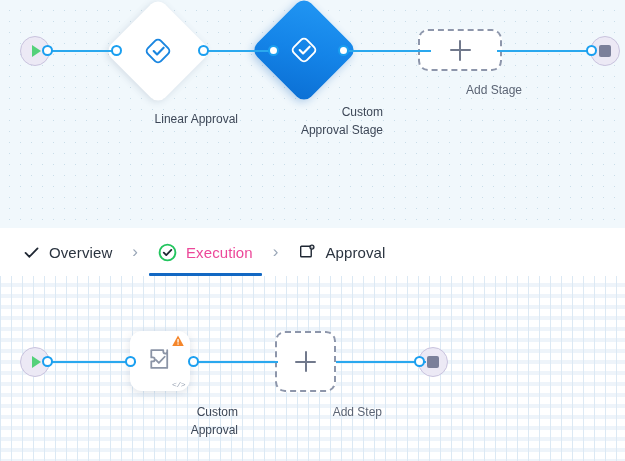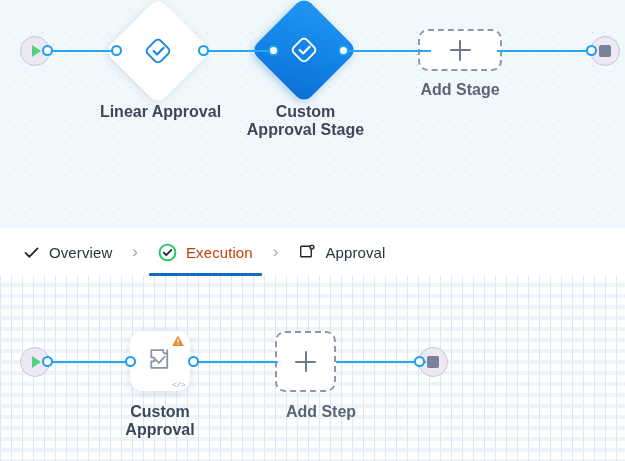--- a/index.html
+++ b/index.html
@@ -33,21 +33,21 @@
   #tab-bar{
     position:absolute;left:0;top:228px;width:625px;height:48px;
     background:#ffffff;display:flex;align-items:center;
     padding-left:14px;box-sizing:border-box;
   }
   .tab{
     display:flex;align-items:center;gap:9px;height:48px;
     padding:16px 9px;cursor:pointer;position:relative;box-sizing:border-box;
   }
   .tab-label{font-size:15px;color:#2b3440;letter-spacing:.1px;white-space:nowrap;}
-  .tab.active .tab-label{color:#c2410c;font-weight:400;}
+  .tab.active .tab-label{color:#ec4899;font-weight:400;}
   .tab.active::after{
     content:"";position:absolute;left:0;right:0;bottom:0;height:3px;
     background:#1268c3;border-radius:1px;
   }
   .tab-sep{
     color:#9aa7b8;font-size:17px;padding:0 11px;user-select:none;
     display:flex;align-items:center;
   }
   .tab-ico{display:flex;align-items:center;justify-content:center;}
 
@@ -100,22 +100,22 @@
     box-shadow:0 2px 8px rgba(55,85,120,.17);
     display:flex;align-items:center;justify-content:center;position:relative;
   }
   .warn-badge{position:absolute;top:3px;right:5px;display:flex;}
   .code-badge{
     position:absolute;right:5px;bottom:2px;font-size:8px;color:#9aa4b4;
     font-family:"Liberation Mono", monospace;letter-spacing:-.5px;
   }
 
   .nlabel{
-    position:absolute;text-align:center;font-size:16px;color:#3d4757;
-    line-height:18px;white-space:pre-line;font-weight:bold;
+    position:absolute;text-align:right;font-size:12px;color:#3d4757;
+    line-height:18px;white-space:pre-line;
   }
   .nlabel.muted{color:#5b6474;}
 </style>
 </head>
 <body>
 
 <div class="app">
 
   <div class="canvas" id="stage-canvas">
 
@@ -136,21 +136,21 @@
         <span class="gi">
           <svg width="30" height="30" viewBox="0 0 32 32" fill="none">
             <rect x="6.2" y="6.2" width="19.6" height="19.6" rx="4.4" transform="rotate(45 16 16)" stroke="#1a86e0" stroke-width="2.1"></rect>
             <path d="M11.4 16.1l3.6 3.6 7.0-7.2" stroke="#1a86e0" stroke-width="2.3" stroke-linecap="round" stroke-linejoin="round"></path>
           </svg>
         </span>
       </div>
     </div>
     <div class="port" style="left:111px;top:44.5px;"></div>
     <div class="port" style="left:198px;top:44.5px;"></div>
-    <div class="nlabel" style="left:83px;top:103px;width:155px;">Linear Approval</div>
+    <div class="nlabel" style="left:83px;top:110px;width:155px;">Linear Approval</div>
 
     <div class="node" style="left:266px;top:12px;">
       <div class="diamond blue">
         <span class="gi">
           <svg width="30" height="30" viewBox="0 0 32 32" fill="none">
             <rect x="6.2" y="6.2" width="19.6" height="19.6" rx="4.4" transform="rotate(45 16 16)" stroke="#ffffff" stroke-width="2.1"></rect>
             <path d="M11.4 16.1l3.6 3.6 7.0-7.2" stroke="#ffffff" stroke-width="2.3" stroke-linecap="round" stroke-linejoin="round"></path>
           </svg>
         </span>
       </div>

